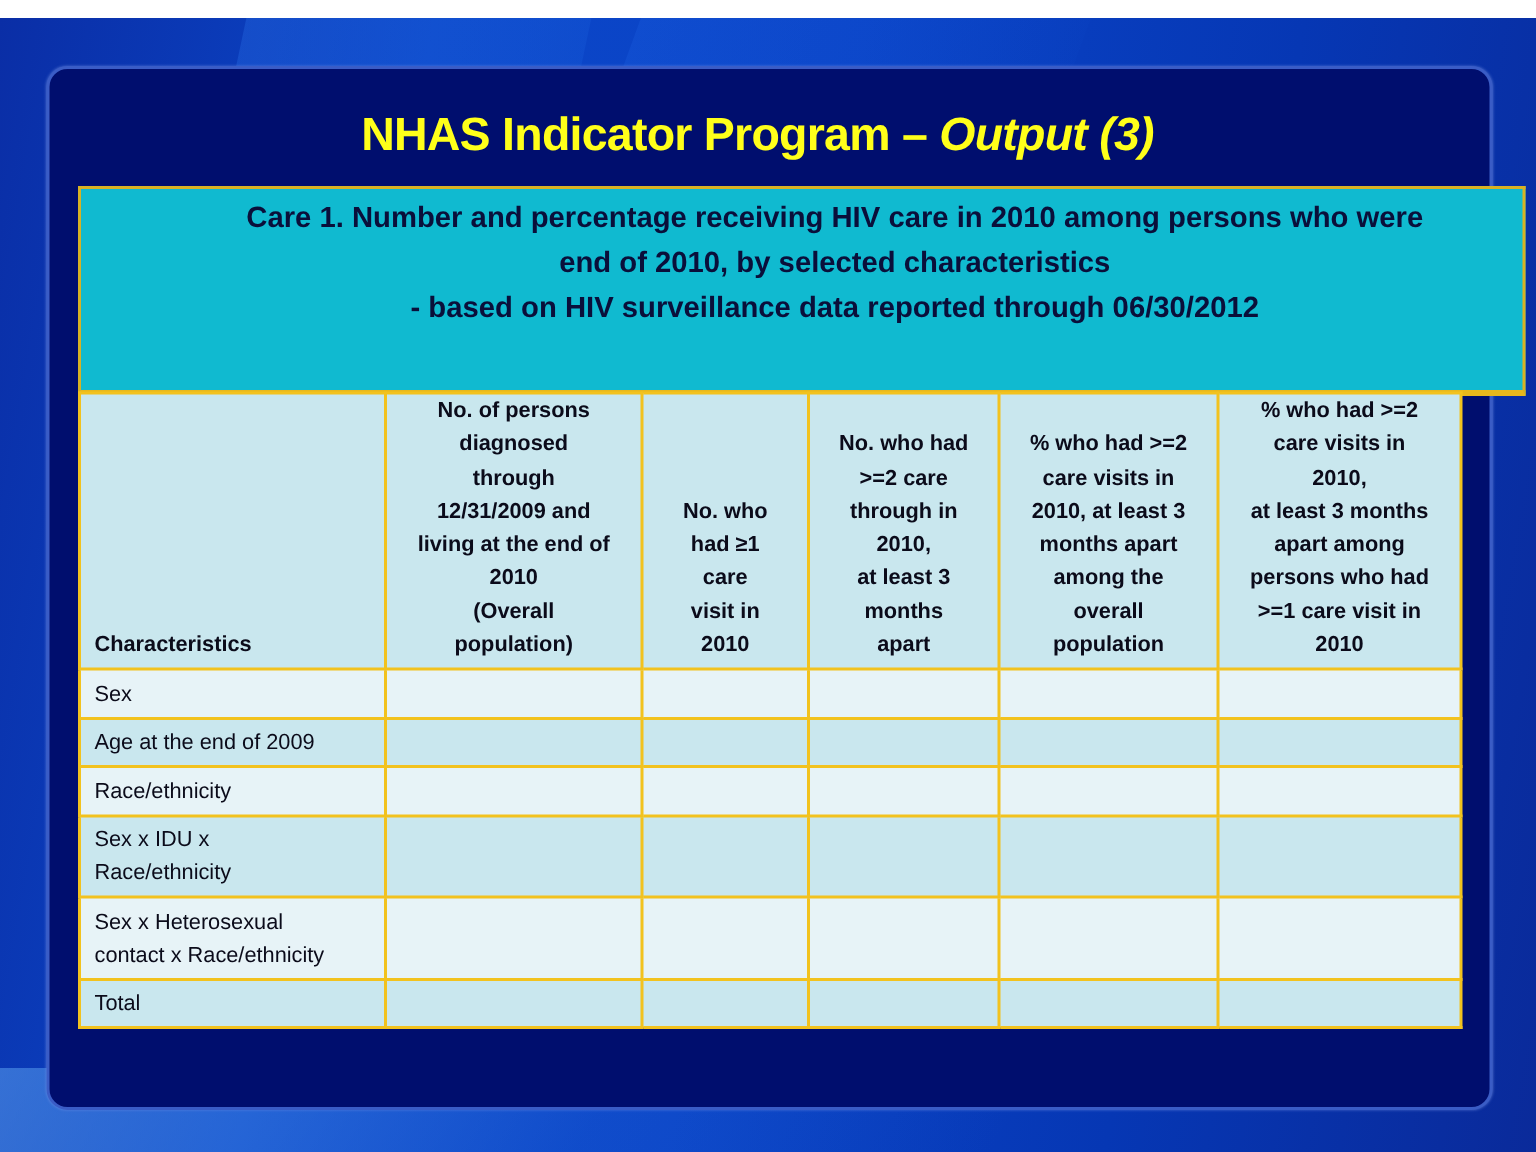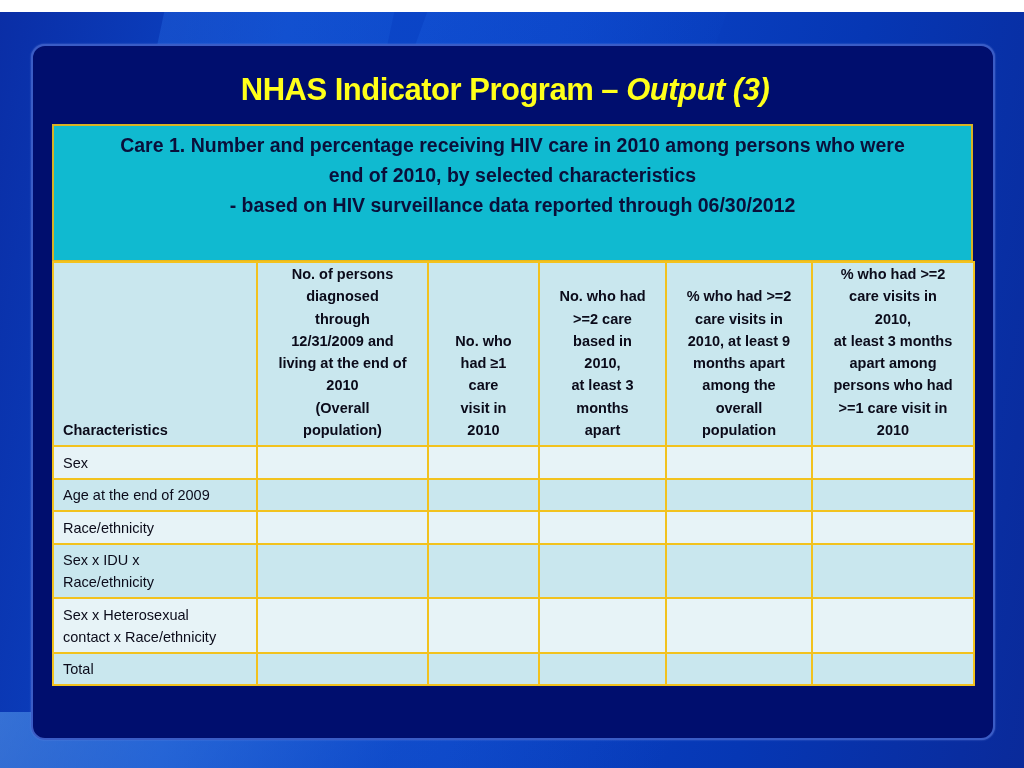--- a/index.html
+++ b/index.html
@@ -72,20 +72,21 @@
     background: #10bad0;
     border: 2px solid #d8b224;
     border-bottom: 4px solid #e8b81c;
     color: #0a0f3a;
     font-weight: bold;
     font-size: 19.5px;
     line-height: 30px;
     text-align: center;
     padding-top: 4px;
     box-sizing: content-box;
+    padding-left: 44px;
   }
   .caption-box div { white-space: nowrap; }
   table.grid {
     position: absolute;
     left: 52px;
     top: 249px;
     width: 921px;
     border-collapse: collapse;
     table-layout: fixed;
     font-size: 14.5px;
@@ -167,28 +168,28 @@
           </th>
           <th>
             <span class="hline">No. who</span>
             <span class="hline">had ≥1 care</span>
             <span class="hline">visit in</span>
             <span class="hline">2010</span>
           </th>
           <th>
             <span class="hline">No. who had</span>
             <span class="hline">&gt;=2 care</span>
-            <span class="hline">based in 2010,</span>
+            <span class="hline">through in 2010,</span>
             <span class="hline">at least 3</span>
             <span class="hline">months apart</span>
           </th>
           <th>
             <span class="hline">% who had &gt;=2</span>
             <span class="hline">care visits in</span>
-            <span class="hline">2010, at least 9</span>
+            <span class="hline">2010, at least 3</span>
             <span class="hline">months apart</span>
             <span class="hline">among the</span>
             <span class="hline">overall</span>
             <span class="hline">population</span>
           </th>
           <th>
             <span class="hline">% who had &gt;=2</span>
             <span class="hline">care visits in 2010,</span>
             <span class="hline">at least 3 months</span>
             <span class="hline">apart among</span>

